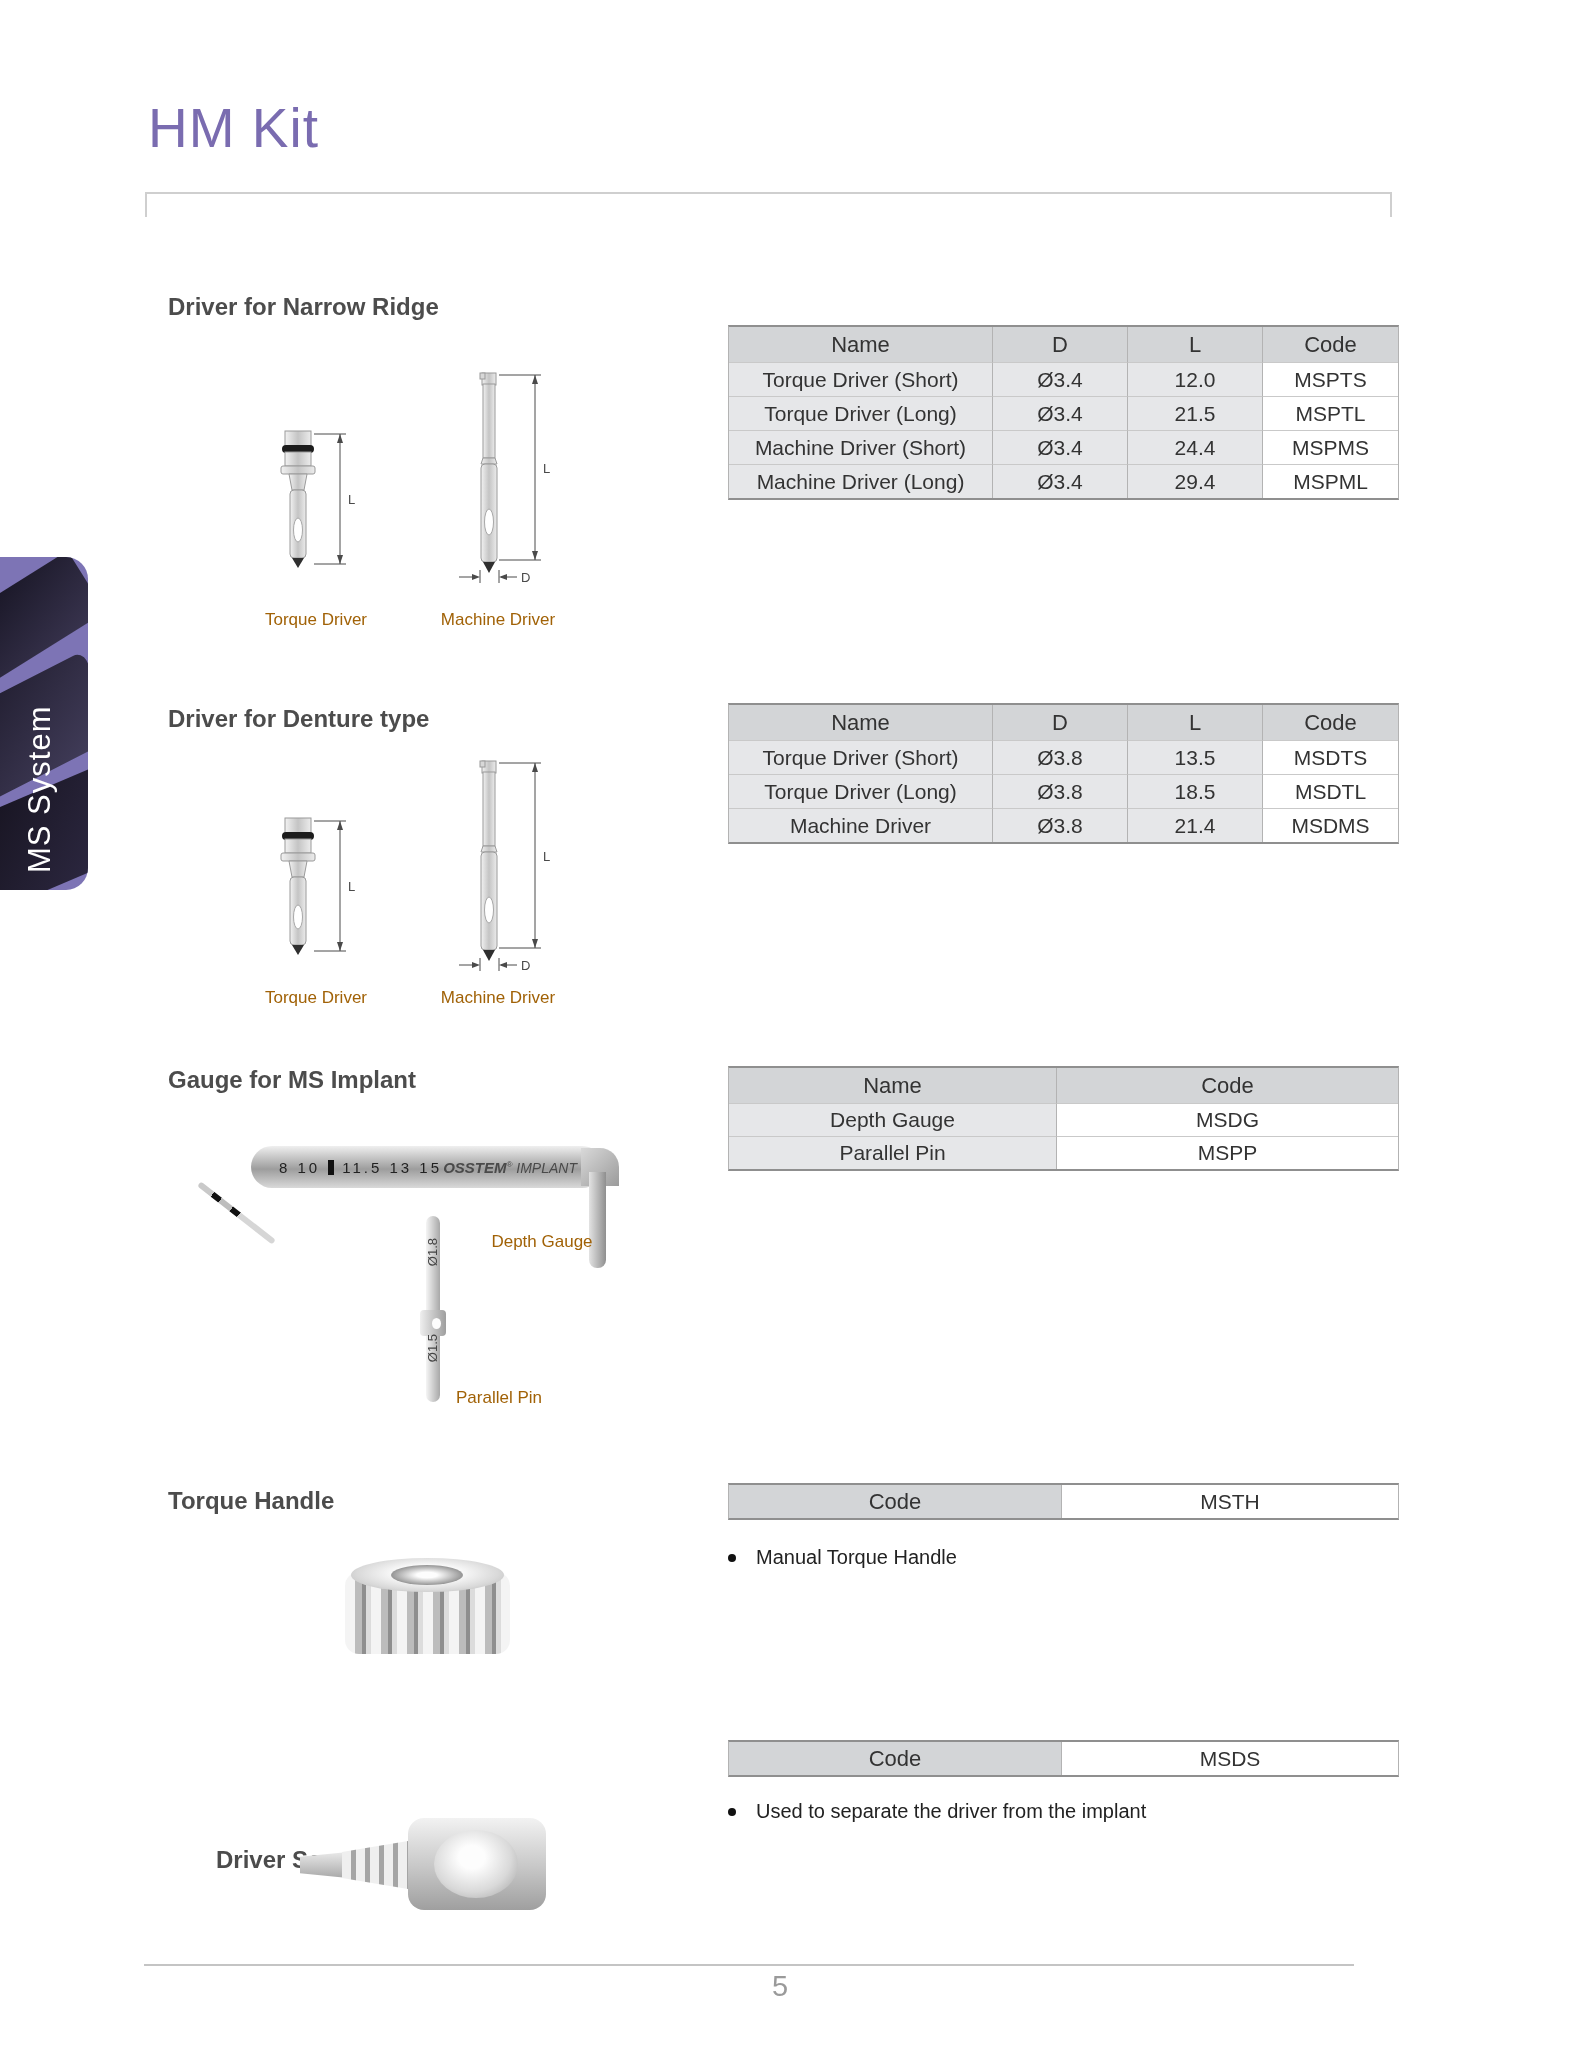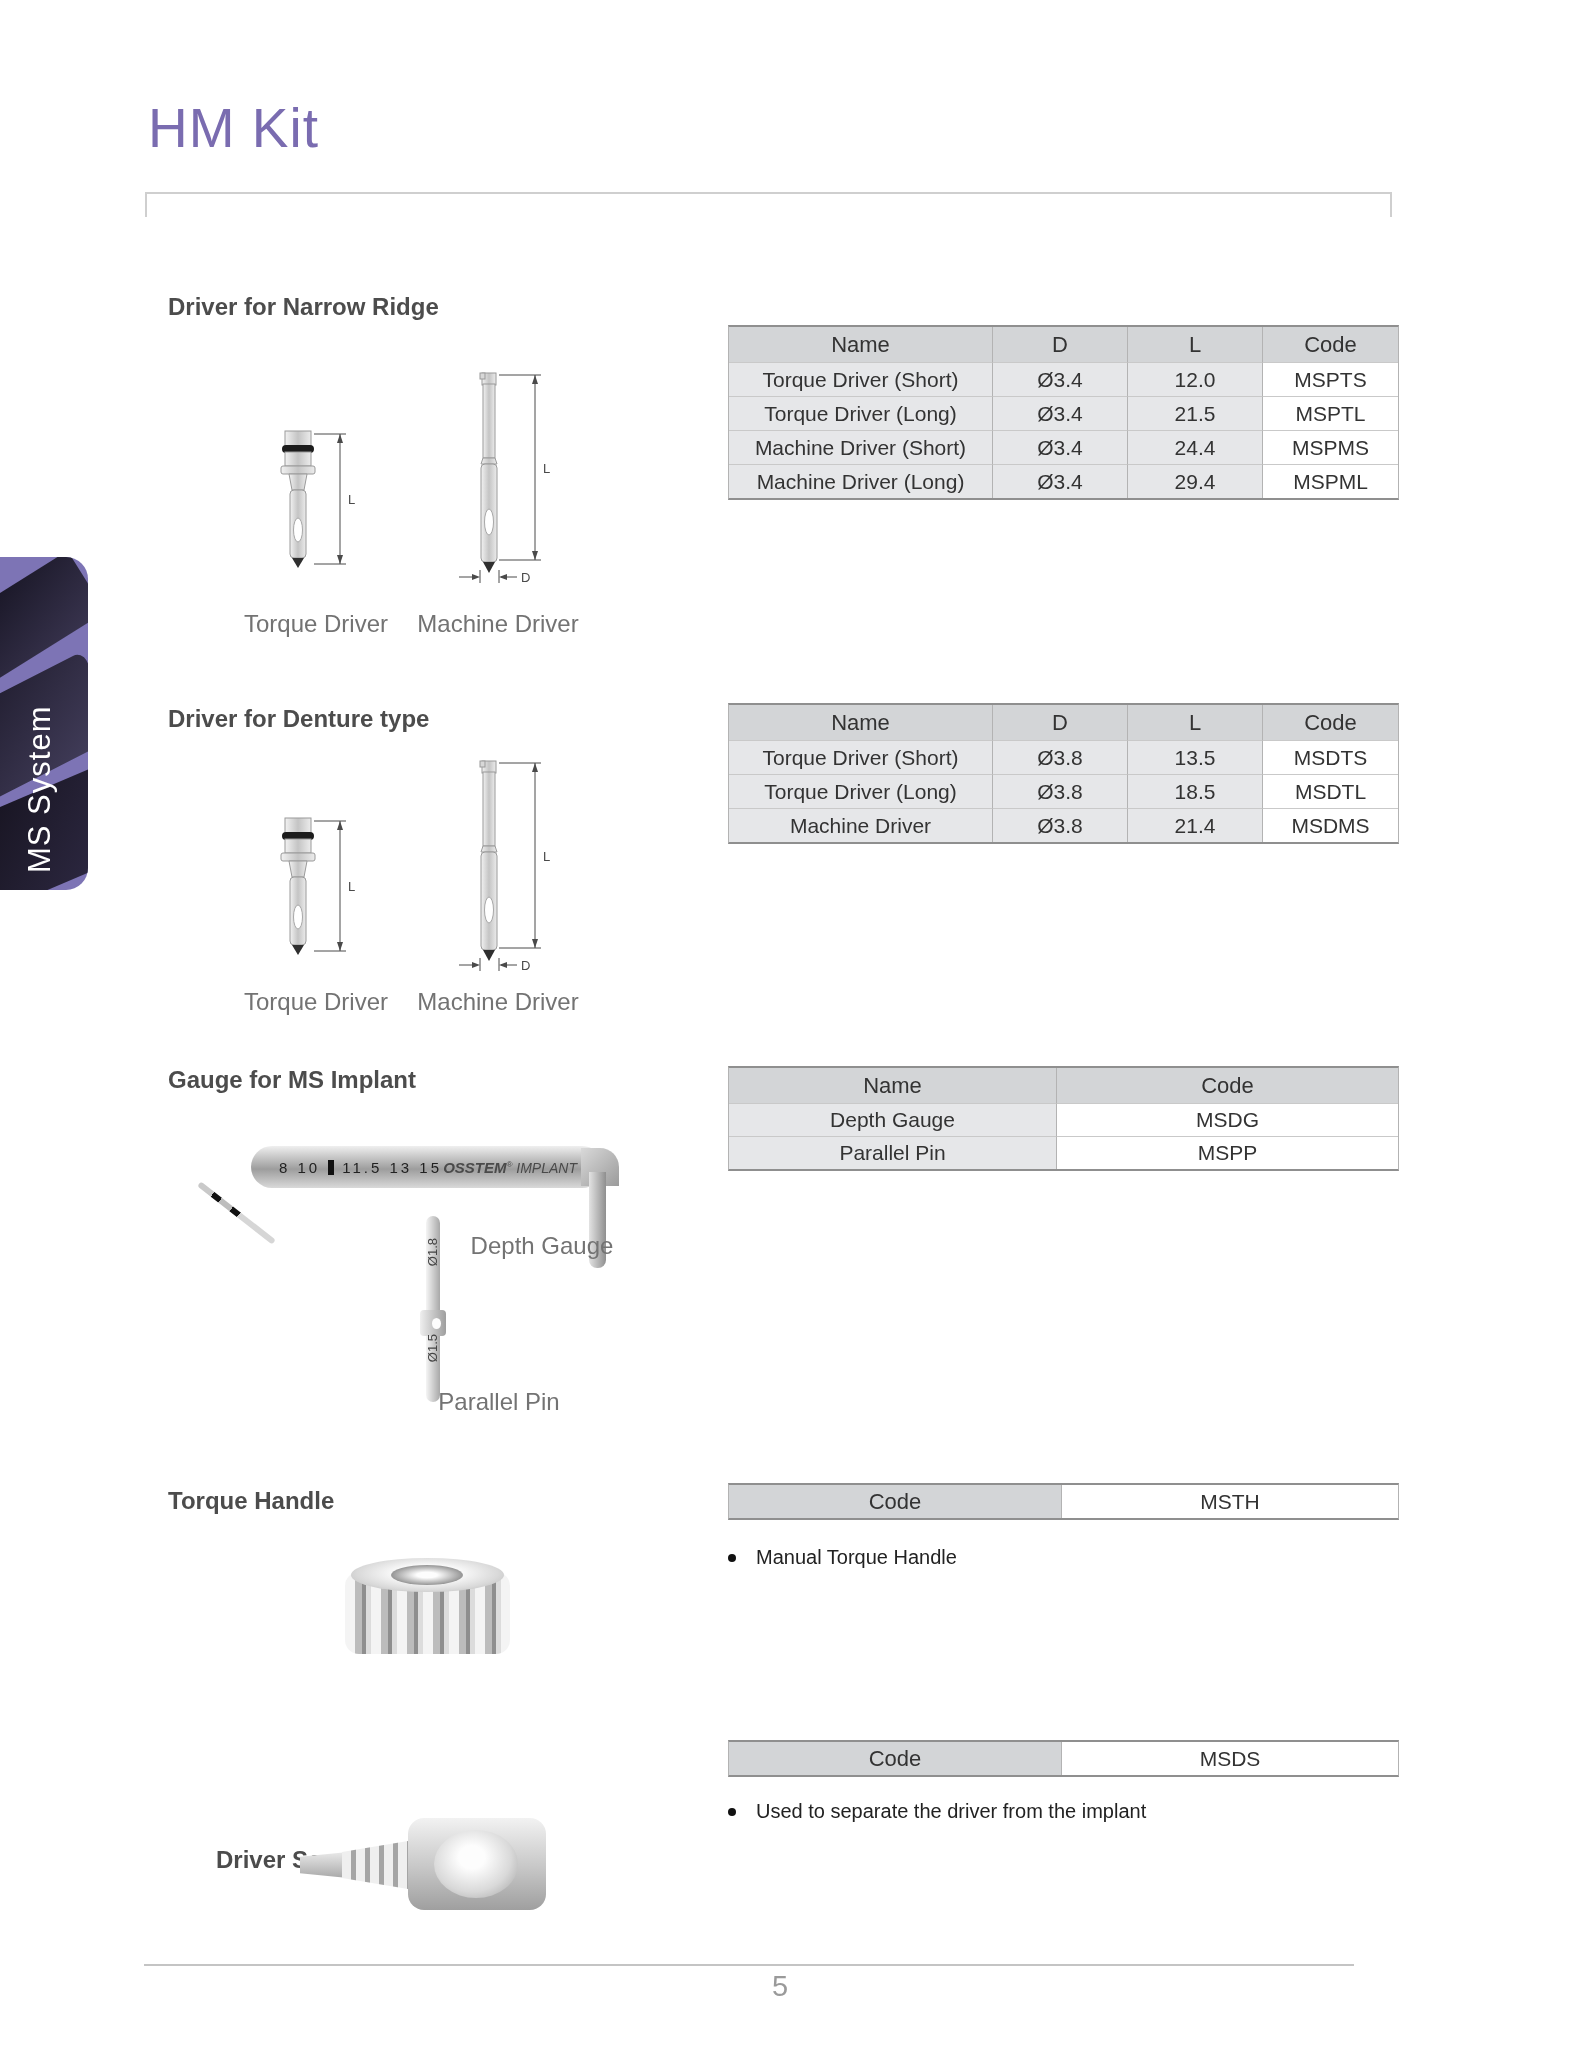--- a/index.html
+++ b/index.html
@@ -18,21 +18,21 @@
             border-radius:0 22px 22px 0;overflow:hidden;}
   .tab-shape{position:absolute;}
   .tab-s1{left:-52px;top:28px;width:150px;height:72px;background:linear-gradient(160deg,#141220,#3a3550);transform:rotate(-32deg);}
   .tab-s2{left:-58px;top:128px;width:170px;height:92px;background:linear-gradient(150deg,#1b1828,#45405e);transform:rotate(-27deg);border-radius:10px;}
   .tab-s3{left:-18px;top:232px;width:140px;height:95px;background:linear-gradient(140deg,#16131f,#302b46);transform:rotate(-23deg);}
   .tab-text{position:absolute;left:22px;top:36px;height:280px;color:#fff;font-size:31px;
             writing-mode:vertical-rl;transform:rotate(180deg);letter-spacing:1px;z-index:5;}
 
   
   .heading{position:absolute;left:168px;font-size:24px;font-weight:bold;color:#4c4c4c;}
-  .caption{position:absolute;transform:translateX(-50%);font-size:24px;color:#737373;white-space:nowrap;}
+  .caption{position:absolute;transform:translateX(-50%);font-size:17px;color:#a16207;white-space:nowrap;}
   .bullet-line{position:absolute;left:728px;display:flex;align-items:center;gap:20px;font-size:20px;color:#222;}
   .bullet-dot{width:8px;height:8px;border-radius:50%;background:#111;flex:0 0 auto;}
 
   
   .tbl{position:absolute;display:grid;border-top:2px solid #8f8f8f;border-bottom:2px solid #8f8f8f;
        border-left:1px solid #b3b3b3;border-right:1px solid #b3b3b3;}
   .cell{display:flex;align-items:center;justify-content:center;font-size:21px;color:#333;
         border-right:1px solid #b3b3b3;border-bottom:1px solid #c9c9c9;}
   .cell.lastcol{border-right:none;}
   .cell.lastrow{border-bottom:none;}

